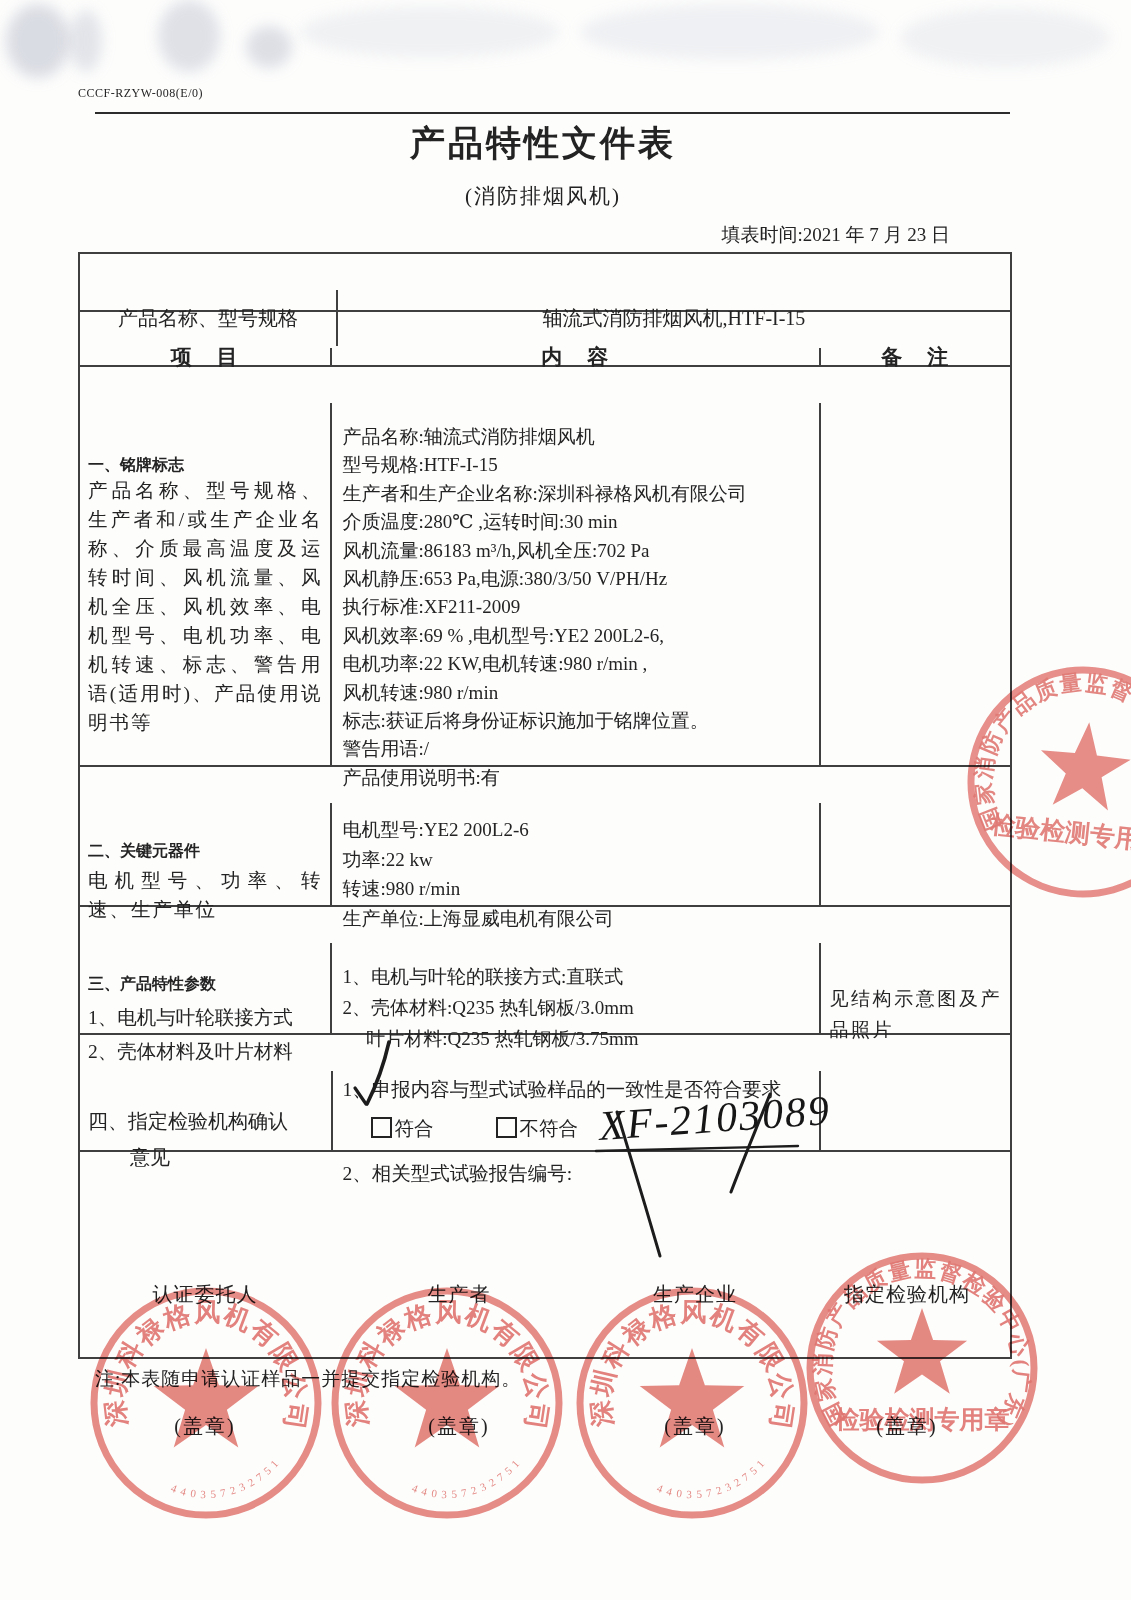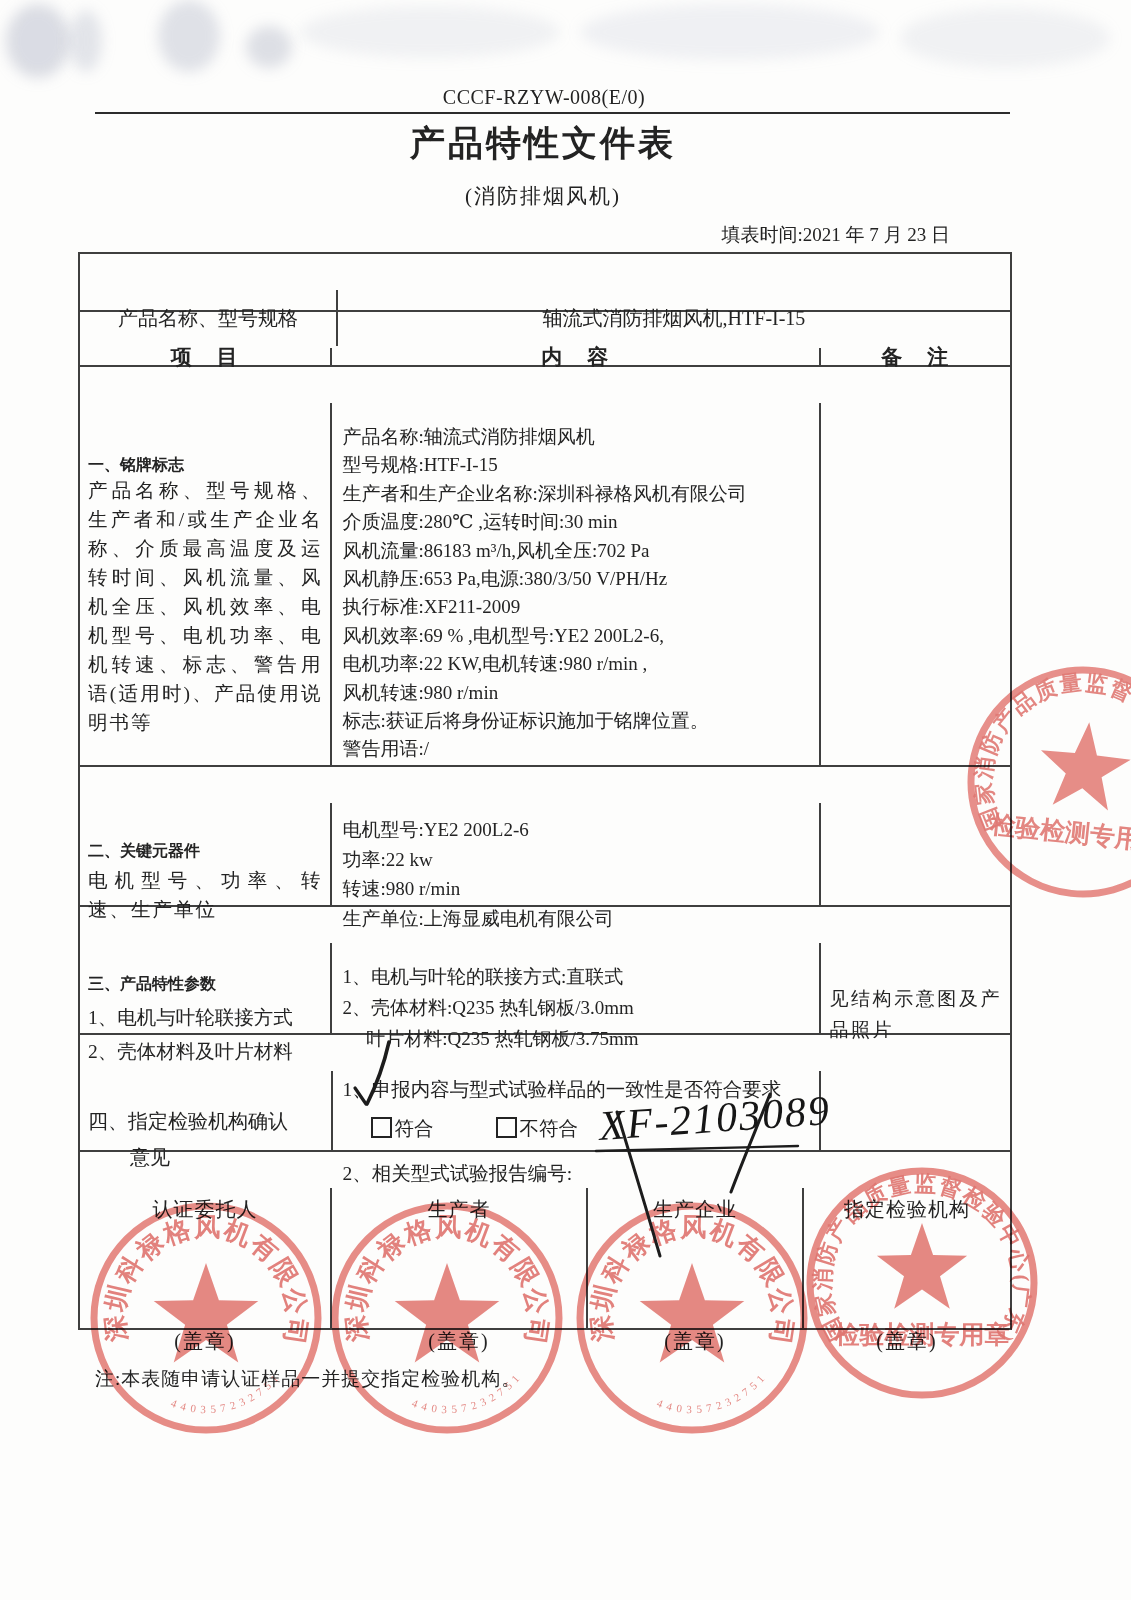--- a/index.html
+++ b/index.html
@@ -13,21 +13,21 @@
   .smudge{position:absolute;border-radius:50%;filter:blur(7px);pointer-events:none;}
   .sm1{left:6px;top:4px;width:64px;height:74px;background:rgba(118,128,158,.26);}
   .sm2{left:70px;top:10px;width:32px;height:62px;background:rgba(118,128,158,.20);}
   .sm3{left:158px;top:0;width:62px;height:72px;background:rgba(118,128,158,.22);}
   .sm4{left:246px;top:26px;width:46px;height:42px;background:rgba(108,118,150,.22);}
   .sm5{left:300px;top:6px;width:260px;height:52px;background:rgba(150,155,182,.12);}
   .sm6{left:580px;top:4px;width:300px;height:56px;background:rgba(150,155,182,.13);}
   .sm7{left:900px;top:8px;width:210px;height:60px;background:rgba(150,155,182,.12);}
 
   
-  .doc-code{position:absolute;top:86px;left:78px;width:932px;text-align:center;font-size:20px;letter-spacing:.5px;font-family:Liberation Serif, serif;}
+  .doc-code{position:absolute;top:86px;left:78px;width:932px;text-align:left;font-size:12px;letter-spacing:.5px;font-family:Liberation Serif, serif;}
   .header-rule{position:absolute;top:112px;left:95px;width:915px;height:2px;background:#2c2c2c;}
   .title{position:absolute;top:120px;left:78px;width:930px;text-align:center;font-size:35px;font-weight:bold;letter-spacing:3px;}
   .subtitle{position:absolute;top:182px;left:78px;width:930px;text-align:center;font-size:21px;letter-spacing:2px;}
   .fill-date{position:absolute;top:222px;left:78px;width:872px;text-align:right;font-size:19px;}
 
   
   .doc-table{position:absolute;left:78px;top:252px;width:930px;border:2px solid #3f3f3f;}
   .trow{display:flex;box-sizing:border-box;border-bottom:2px solid #3f3f3f;position:relative;}
   .trow:last-child{border-bottom:none;}
   .tcell{box-sizing:border-box;border-right:2px solid #3f3f3f;position:relative;overflow:visible;margin-top:36px;}
@@ -39,21 +39,21 @@
   .r-product{height:58px;}
   .r-product .lab{display:flex;align-items:center;justify-content:center;height:100%;font-size:20px;}
   .r-product .val{display:flex;align-items:center;justify-content:center;height:100%;width:672px;font-size:20px;}
   .r-head{height:55px;}
   .r-head .tcell{display:flex;align-items:center;justify-content:center;font-size:21px;font-weight:bold;letter-spacing:2px;}
 
   .r-s1{height:400px;}
   .r-s2{height:140px;}
   .r-s3{height:128px;}
   .r-s4{height:117px;}
-  .r-stamps{height:176px;}
+  .r-stamps{height:205px;align-items:center;}
 
   .sec-left{padding:0 8px;font-size:19.5px;}
   .sec-title{font-weight:bold;font-size:16px;}
   .sec-desc{text-align:justify;letter-spacing:2px;line-height:29px;}
   .s1-left{padding-top:52px;}
   .s2-left{padding-top:38px;}
   .s2-left .sec-desc{margin-top:4px;}
   .s3-left{padding-top:24px;line-height:34px;}
   .s4-left{padding-top:32px;line-height:36px;font-size:20px;}
   .s4-left .indent{padding-left:42px;}
@@ -127,20 +127,21 @@
         <div>生产者和生产企业名称:深圳科禄格风机有限公司</div>
         <div>介质温度:280℃ ,运转时间:30 min</div>
         <div>风机流量:86183 m³/h,风机全压:702 Pa</div>
         <div>风机静压:653 Pa,电源:380/3/50 V/PH/Hz</div>
         <div>执行标准:XF211-2009</div>
         <div>风机效率:69 % ,电机型号:YE2 200L2-6,</div>
         <div>电机功率:22 KW,电机转速:980 r/min ,</div>
         <div>风机转速:980 r/min</div>
         <div>标志:获证后将身份证标识施加于铭牌位置。</div>
         <div>警告用语:/</div>
+        <div>产品使用说明书:有</div>
       </div>
       <div class="tcell c-remark"></div>
     </div>
 
     <div class="trow r-s2">
       <div class="tcell c-item sec-left s2-left">
         <div class="sec-title">二、关键元器件</div>
         <div class="sec-desc">电机型号、功率、转速、生产单位</div>
       </div>
       <div class="tcell c-content content-lines">

